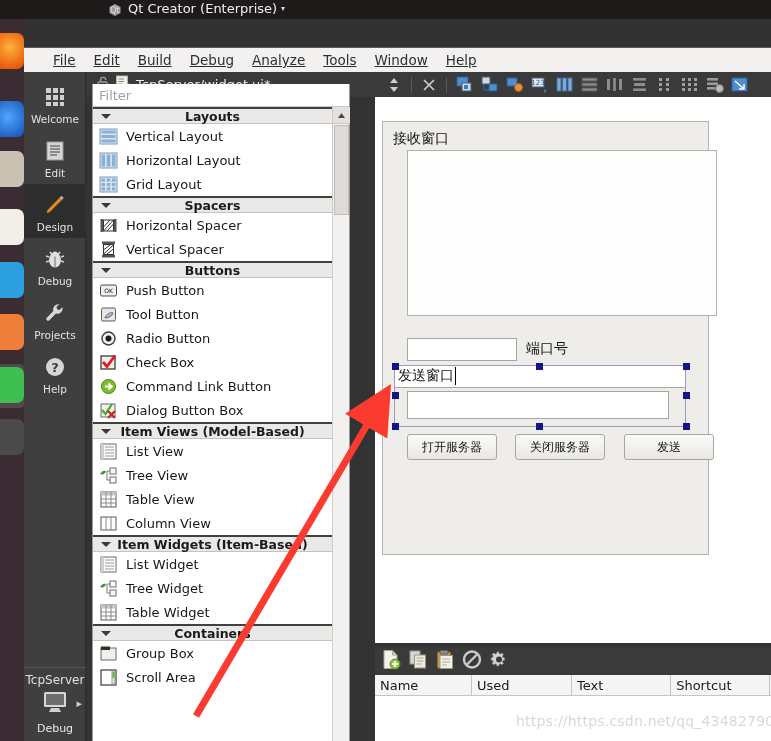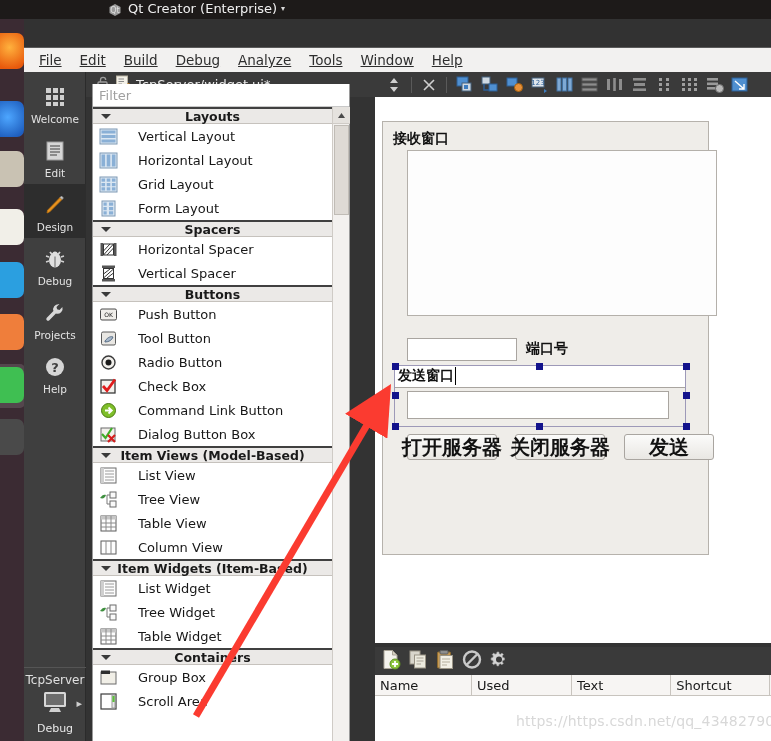--- a/index.html
+++ b/index.html
@@ -44,21 +44,21 @@
     background: #333333;
   }
   .qt-titlearea {
     position: absolute; left: 0; top: 0; width: 747px; height: 28px;
     background: #323232;
   }
   
   .menubar {
     position: absolute; left: 0; top: 28px; width: 747px; height: 25px;
     background: #f2f1f0; border-top: 1px solid #5a5a5a;
-    display: flex; align-items: center; padding-left: 6px;
+    display: flex; align-items: center; padding-left: 20px;
   }
   .menu-item {
     font-size: 13.5px; color: #2e2e2e; padding: 2px 9px; white-space: nowrap;
   }
   .menu-item u { text-decoration: underline; }
 
   
   .modebar {
     position: absolute; left: 0; top: 53px; width: 62px; height: 669px;
     background: #3f3f3f; border-right: 1px solid #2b2b2b;
@@ -107,21 +107,21 @@
   .wb-scrollwrap { position: relative; height: 640px; }
   .wb-list { position: absolute; left:0; top:0; width: 239px; height: 640px; overflow: hidden; background: #fff; }
   .wb-cat {
     height: 17px; background: #ebe9e7; border-top: 2px solid #404040;
     border-bottom: 1px solid #c6c2bd;
     display: flex; align-items: center; position: relative;
   }
   .wb-cat-title { width: 100%; text-align: center; font-size: 12.5px; color: #1a1a1a; font-weight: bold; }
   .wb-arrow { position: absolute; left: 8px; width: 0; height: 0;
     border-left: 5px solid transparent; border-right: 5px solid transparent; border-top: 5px solid #3a3a3a; }
-  .wb-item { height: 24px; display: flex; align-items: center; padding-left: 6px; gap: 20px; }
+  .wb-item { height: 24px; display: flex; align-items: center; padding-left: 6px; gap: 8px; }
   .wb-item .lbl { font-size: 13px; color: #171717; white-space: nowrap; }
   .wb-ico { width: 19px; height: 19px; flex: 0 0 19px; position: relative; }
 
   .wb-scroll {
     position: absolute; right: 0; top: 0; width: 17px; height: 640px;
     background: #f3f1ef; border-left: 1px solid #cfcbc6;
   }
   .wb-scroll-up {
     width: 17px; height: 17px; background: #e5e2de; border-bottom: 1px solid #cfcbc6;
     display:flex; align-items:center; justify-content:center;
@@ -134,34 +134,34 @@
   
   .canvas-area {
     position: absolute; left: 351px; top: 78px; width: 420px; height: 546px;
     background: #ffffff;
   }
   .form-widget {
     position: absolute; left: 7px; top: 24px; width: 327px; height: 434px;
     background: #efede9;
     border: 1px solid #b6b2ac;
     background-image: radial-gradient(#bdb9b3 0.6px, transparent 0.7px);
-    background-size: 10px 10px; background-position: 1px 1px; font-weight: bold;
+    background-size: 10px 10px; background-position: 1px 1px;
   }
   .f-label { position: absolute; font-size: 14px; color: #111; white-space: nowrap; }
   .f-textedit {
     position: absolute; background: #fdfdfd; border: 1px solid #b4b0aa;
   }
   .f-lineedit {
     position: absolute; background: #ffffff; border: 1px solid #a9a5a0;
   }
   .f-btn {
     position: absolute; background: linear-gradient(#fbfbfa,#e9e7e3);
     border: 1px solid #a9a5a0; border-radius: 3px;
     display: flex; align-items: center; justify-content: center;
-    font-size: 20px; color: #121212; white-space: nowrap;
+    font-size: 12px; color: #121212; white-space: nowrap;
   }
   .sel-handle { position: absolute; width: 7px; height: 7px; background: #13138c; }
   .sel-frame { position: absolute; border: 1px solid #9d99b8; }
   .caret { position: absolute; width: 1px; background: #000; }
 
   
   .bottom-dock {
     position: absolute; left: 351px; top: 628px; width: 420px; height: 113px;
     background: #ffffff;
   }
@@ -607,36 +607,20 @@
                   <rect x="7.7" y="8" width="3.6" height="3.2"></rect>
                   <rect x="12.9" y="8" width="3.6" height="3.2"></rect>
                   <rect x="2.5" y="12.3" width="3.6" height="3.2"></rect>
                   <rect x="7.7" y="12.3" width="3.6" height="3.2"></rect>
                   <rect x="12.9" y="12.3" width="3.6" height="3.2"></rect>
                 </g>
               </svg>
           </span>
           <span class="lbl">Grid Layout</span>
         </div>
-        <div class="wb-item">
-          <span class="wb-ico">
-            <svg width="19" height="19" viewBox="0 0 19 19">
-                <rect x="3" y="2" width="13" height="15" fill="#dbe7f2" stroke="#7f9ab5"></rect>
-                <g fill="#8ab0d6">
-                  <rect x="4.5" y="3.5" width="3.2" height="3.2"></rect>
-                  <rect x="10" y="3.5" width="4.2" height="3.2"></rect>
-                  <rect x="4.5" y="8" width="3.2" height="3.2"></rect>
-                  <rect x="10" y="8" width="4.2" height="3.2"></rect>
-                  <rect x="4.5" y="12.3" width="3.2" height="3.2"></rect>
-                  <rect x="10" y="12.3" width="4.2" height="3.2"></rect>
-                </g>
-              </svg>
-          </span>
-          <span class="lbl">Form Layout</span>
-        </div>
 
         <div class="wb-cat">
           <span class="wb-arrow"></span>
           <span class="wb-cat-title">Spacers</span>
         </div>
         <div class="wb-item">
           <span class="wb-ico">
             <svg width="19" height="19" viewBox="0 0 19 19">
                 <rect x="1.5" y="3" width="2.5" height="13" fill="#555"></rect>
                 <rect x="15" y="3" width="2.5" height="13" fill="#555"></rect>

